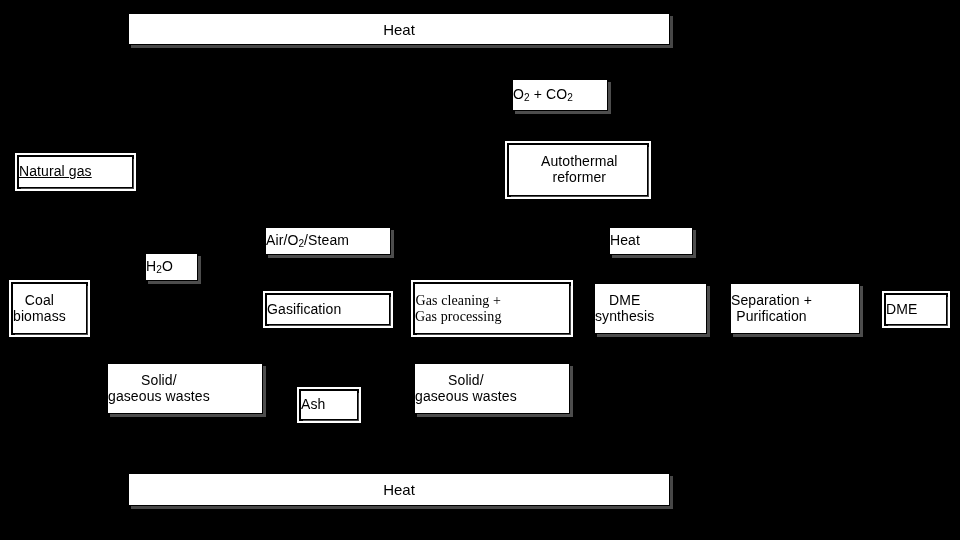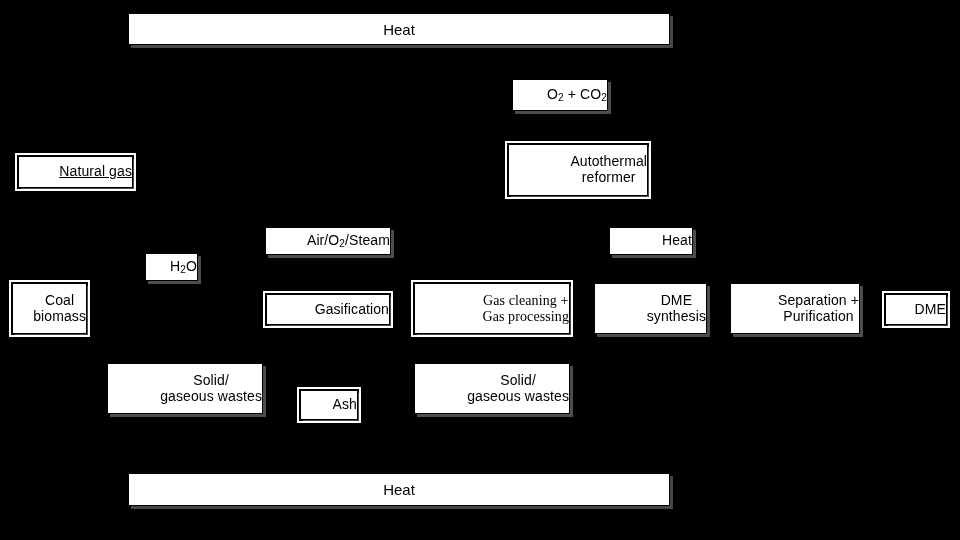--- a/index.html
+++ b/index.html
@@ -16,21 +16,21 @@
     font-family: "Liberation Sans", sans-serif;
   }
   .node {
     position: absolute;
     box-sizing: border-box;
     background: #ffffff;
     color: #000000;
     border: 1px solid #000000;
     display: flex;
     align-items: center;
-    justify-content: flex-end;
+    justify-content: flex-start;
     text-align: center;
     line-height: 1.12;
     font-size: 14px;
     letter-spacing: 0.1px;
     box-shadow: 3px 3px 0 0 rgba(255,255,255,0.30);
     white-space: pre-line;
   }
   
   .node.framed {
     border: 1px solid #000000;
@@ -67,26 +67,26 @@
 
 <div id="canvas">
     <div class="bar" style="left: 128px; top: 13px; width: 542px; height: 32px;">
       <span class="lbl">Heat</span>
     </div>
     <div class="bar" style="left: 128px; top: 473px; width: 542px; height: 33px;">
       <span class="lbl">Heat</span>
     </div>
     <div class="node" style="left: 512px; top: 79px; width: 96px; height: 32px;"><span class="lbl">O<sub>2</sub> + CO<sub>2</sub></span></div>
     <div class="node framed" style="left: 18px; top: 156px; width: 115px; height: 32px; text-decoration: underline;"><span class="lbl">Natural gas</span></div>
-    <div class="node framed" style="left: 508px; top: 144px; width: 140px; height: 52px;"><span class="lbl">Autothermal<br>reformer</span></div>
+    <div class="node framed" style="left: 508px; top: 144px; width: 140px; height: 52px; padding-left: 32px;"><span class="lbl">Autothermal<br>reformer</span></div>
     <div class="node" style="left: 145px; top: 227px; width: 53px; height: 28px; margin-top: 26px;"><span class="lbl">H<sub>2</sub>O</span></div>
     <div class="node" style="left: 265px; top: 227px; width: 126px; height: 28px;"><span class="lbl">Air/O<sub>2</sub>/Steam</span></div>
     <div class="node" style="left: 609px; top: 227px; width: 84px; height: 28px;"><span class="lbl">Heat</span></div>
     <div class="node framed" style="left: 12px; top: 283px; width: 75px; height: 51px;"><span class="lbl">Coal<br>biomass</span></div>
-    <div class="node framed" style="left: 266px; top: 294px; width: 124px; height: 31px; padding-left: 31px;"><span class="lbl">Gasification</span></div>
+    <div class="node framed" style="left: 266px; top: 294px; width: 124px; height: 31px;"><span class="lbl">Gasification</span></div>
     <div class="node framed" style="left: 414px; top: 283px; width: 156px; height: 51px; font-family: Liberation Serif, serif;"><span class="lbl">Gas cleaning +<br>Gas processing</span></div>
     <div class="node" style="left: 594px; top: 283px; width: 113px; height: 51px;"><span class="lbl">DME<br>synthesis</span></div>
     <div class="node" style="left: 730px; top: 283px; width: 130px; height: 51px;"><span class="lbl">Separation +<br>Purification</span></div>
     <div class="node framed" style="left: 885px; top: 294px; width: 62px; height: 31px;"><span class="lbl">DME</span></div>
     <div class="node" style="left: 107px; top: 363px; width: 156px; height: 51px;"><span class="lbl">Solid/<br>gaseous wastes</span></div>
     <div class="node framed" style="left: 300px; top: 390px; width: 58px; height: 30px;"><span class="lbl">Ash</span></div>
     <div class="node" style="left: 414px; top: 363px; width: 156px; height: 51px;"><span class="lbl">Solid/<br>gaseous wastes</span></div>
   </div>
 
 </body></html>

